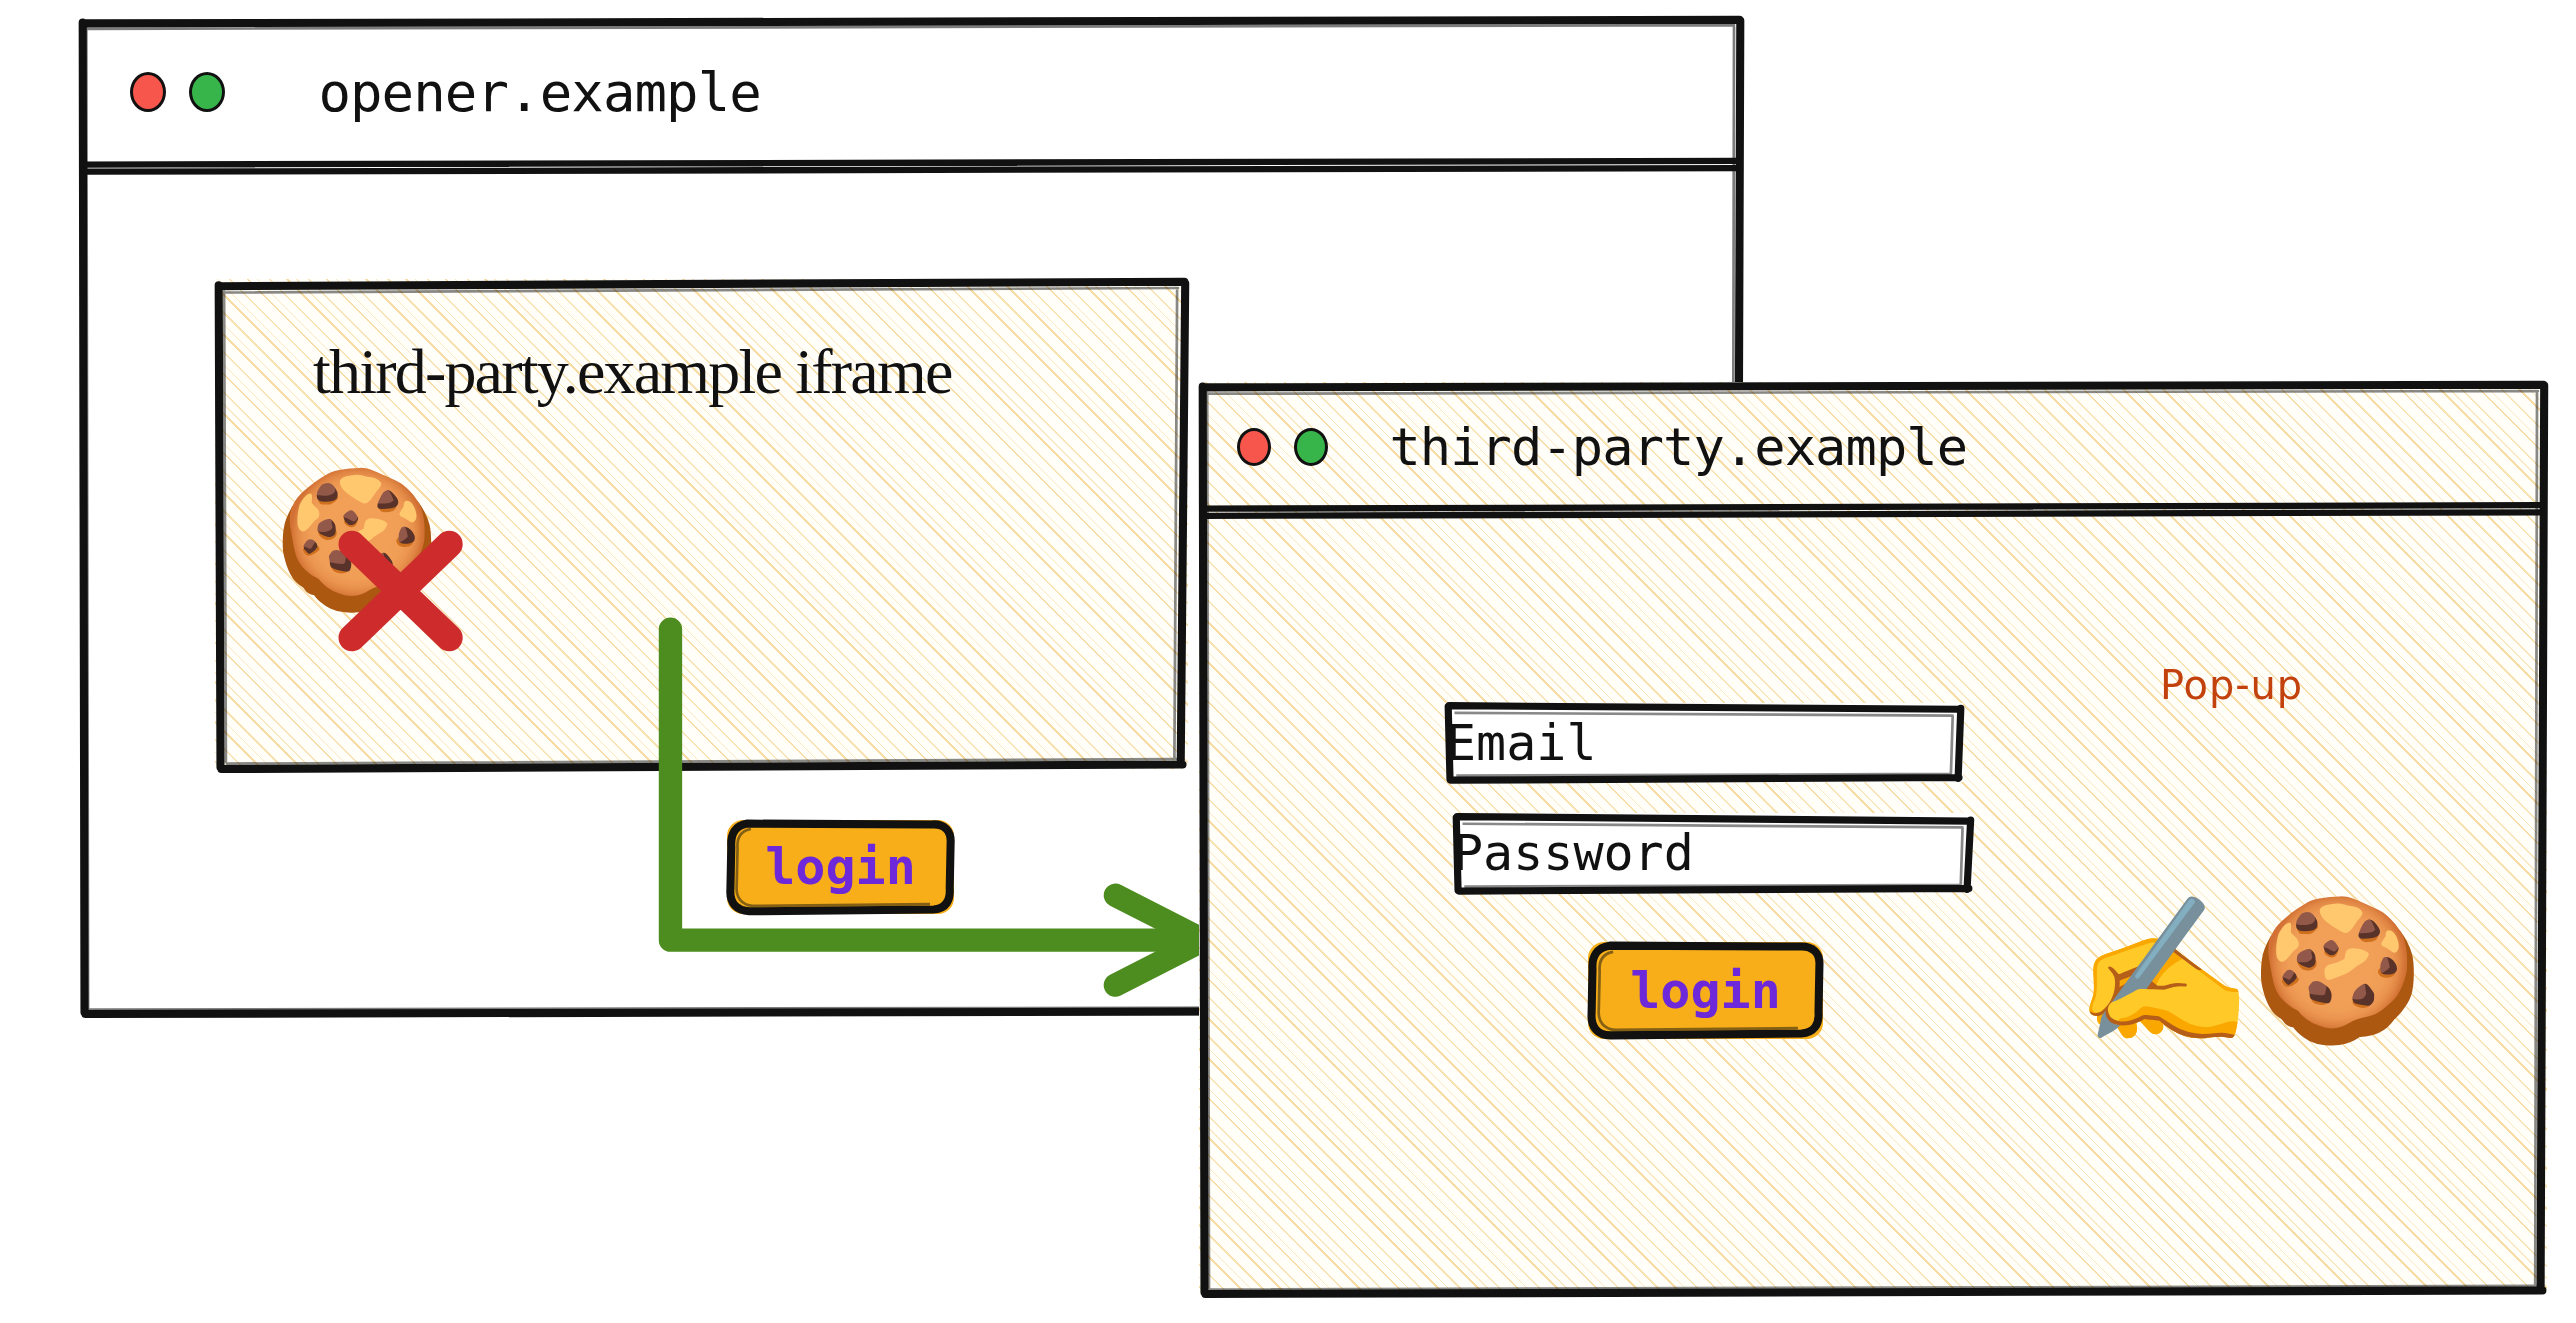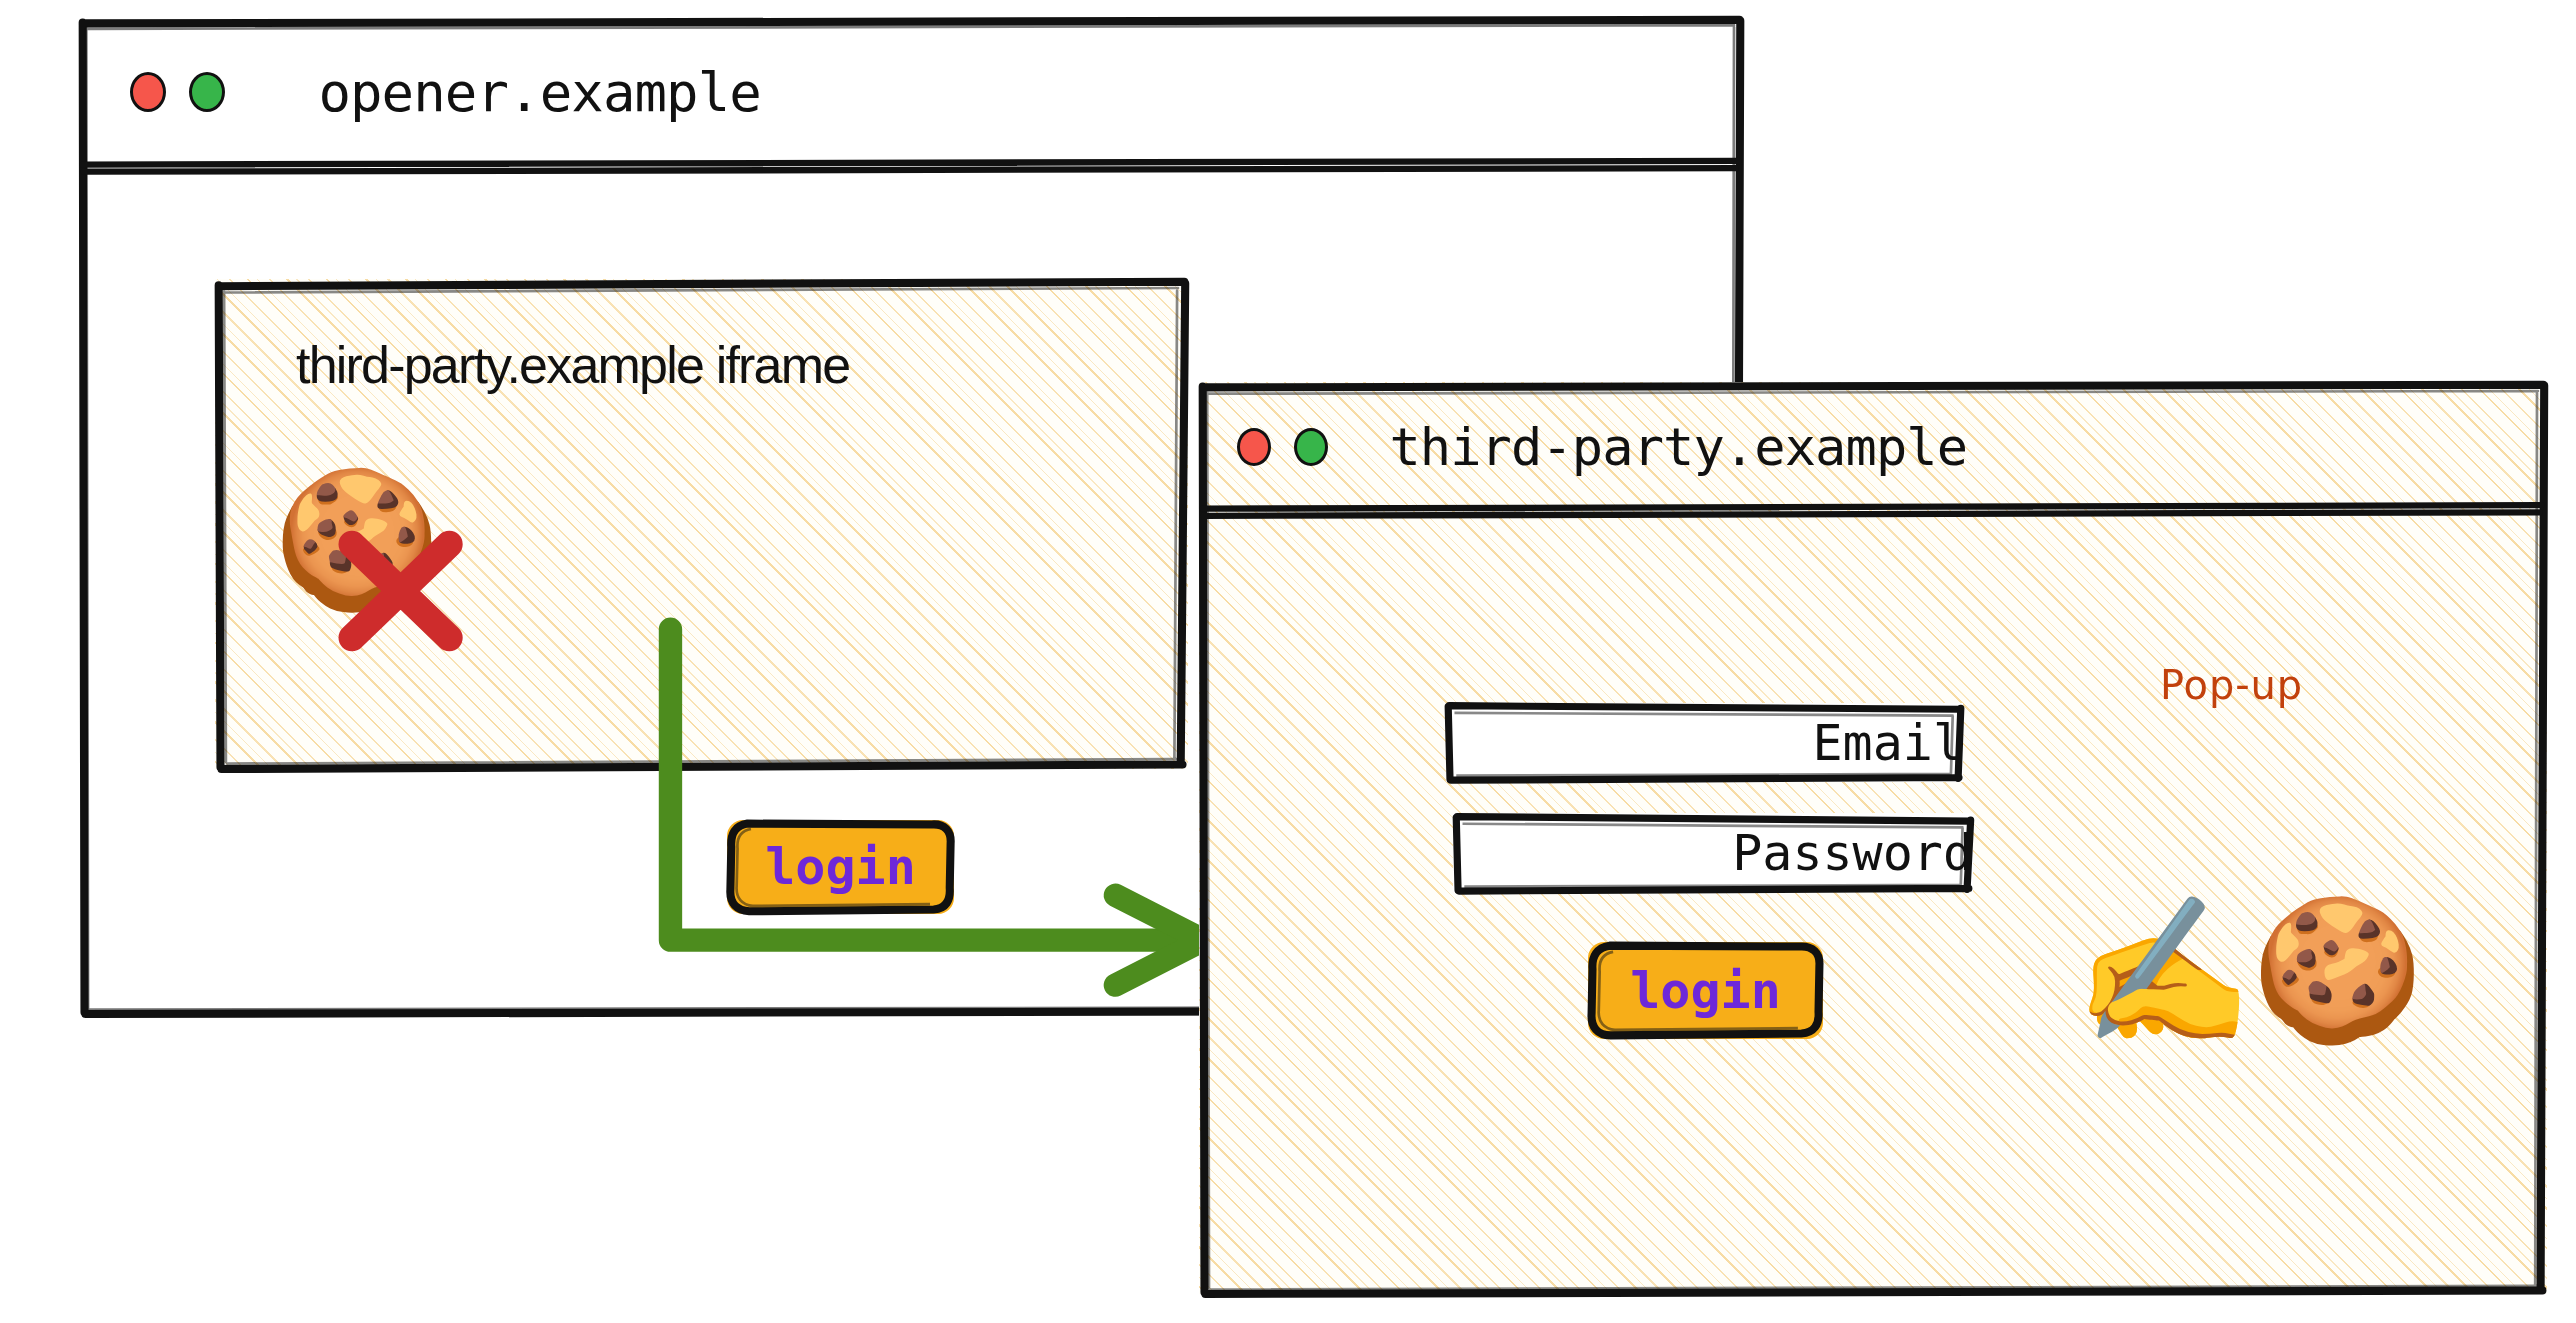--- a/index.html
+++ b/index.html
@@ -49,37 +49,37 @@
   .win-title{font-family:"DejaVu Sans Mono",monospace;font-size:54px;color:#111;
              letter-spacing:-0.9px;font-weight:400;white-space:nowrap;}
   .win-opener .win-title{margin-left:93px;}
   .win-popup  .win-title{margin-left:61px;font-size:52px;}
 
   
   .frame-svg{position:absolute;left:0;top:0;overflow:visible;pointer-events:none;}
 
   
   .iframe-box{position:absolute;left:135px;top:261px;width:973px;height:490px;}
-  .iframe-title{position:absolute;left:81px;top:56px;font-size:52px;color:#111;
-                font-family:Liberation Sans, sans-serif;letter-spacing:-1.8px;white-space:nowrap;}
+  .iframe-title{position:absolute;left:98px;top:56px;font-size:64px;color:#111;
+                font-family:Liberation Serif, serif;letter-spacing:-1.8px;white-space:nowrap;}
 
   
   .emoji{position:absolute;line-height:1;user-select:none;}
 
   
   .btn-login{position:absolute;background:#f7ae18;display:flex;align-items:center;
              justify-content:center;border-radius:16px;box-sizing:border-box;}
   .btn-login span{font-family:"DejaVu Sans Mono",monospace;font-weight:bold;
                   font-size:50px;color:#6d28d9;letter-spacing:0px;}
   .btn-iframe-login{left:512px;top:541px;width:227px;height:94px;}
   .btn-popup-login{left:1544px;top:942px;width:235px;height:97px;}
 
   
   .field{position:absolute;background:#ffffff;display:flex;align-items:center;
-         justify-content:flex-end;box-sizing:border-box;}
+         justify-content:flex-start;box-sizing:border-box;}
   .field span{font-family:"DejaVu Sans Mono",monospace;font-size:50px;color:#111;}
   .field-email{left:1402px;top:703px;width:517px;height:79px;}
   .field-password{left:1409px;top:813px;width:520px;height:79px;}
 
   .popup-label{position:absolute;left:2116px;top:662px;font-family:"DejaVu Sans",sans-serif;
                font-size:40px;color:#c2410c;letter-spacing:0.9px;}
 
   .arrow-svg{position:absolute;left:0;top:0;pointer-events:none;}
 </style>
 </head>

